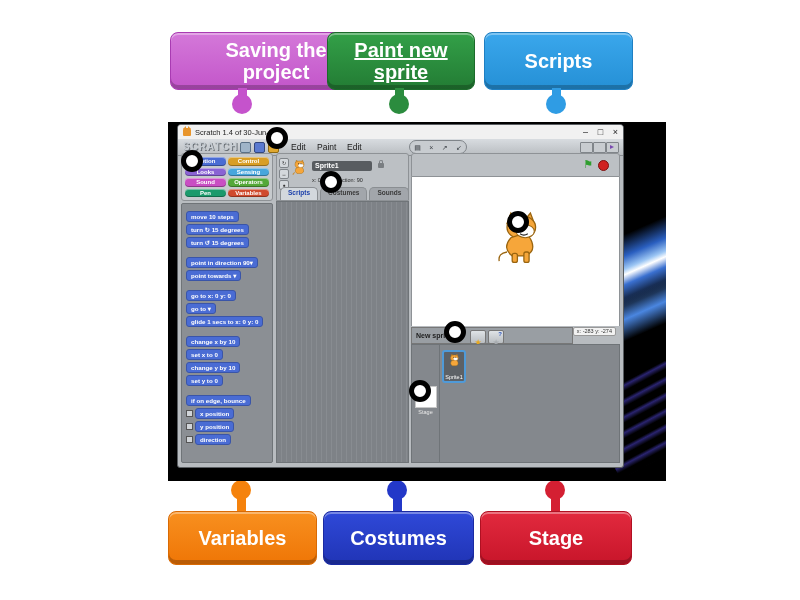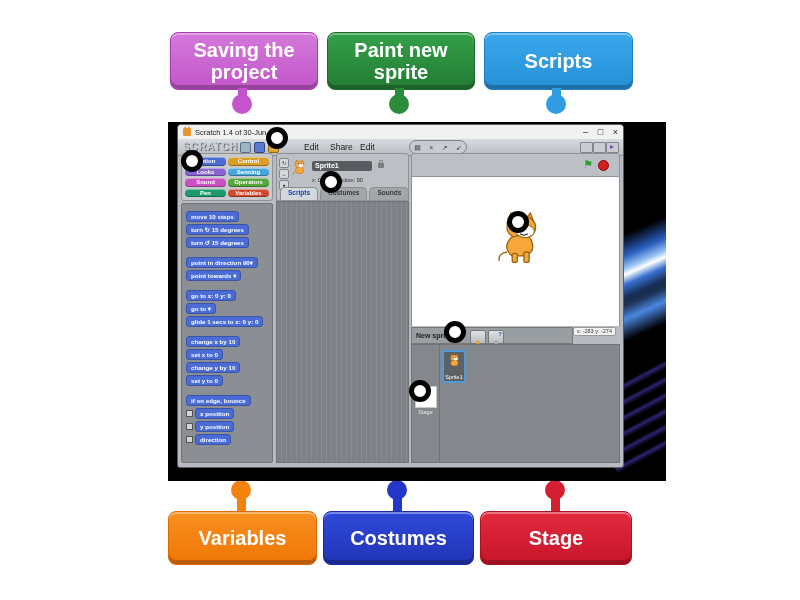--- a/index.html
+++ b/index.html
@@ -7,22 +7,22 @@
        font-family:"Liberation Sans",sans-serif;overflow:hidden;}
 
   
   .tag{position:absolute;border-radius:8px;display:flex;align-items:center;justify-content:center;
        color:#fff;font-weight:bold;font-size:20px;line-height:1.12;text-align:center;
        box-shadow:inset 0 2px 0 rgba(255,255,255,.35), inset 0 -4px 0 rgba(0,0,0,.22);
        cursor:pointer;}
   .stem{position:absolute;width:9px;height:16px;}
   .dot{position:absolute;width:20px;height:20px;border-radius:50%;}
 
-  .c-magenta{background:linear-gradient(180deg,#d478d9 0%,#c356ca 100%);border:1px solid #a93bb2;}
-  .c-green  {background:linear-gradient(180deg,#33a048 0%,#237c34 100%);border:1px solid #1c6b2b;}
+  .c-magenta{background:linear-gradient(180deg,#d478d9 0%,#c356ca 100%);border:1px solid #a93bb2;padding-left:32px;}
+  .c-green  {background:linear-gradient(180deg,#33a048 0%,#237c34 100%);border:1px solid #1c6b2b;text-decoration:underline;}
   .c-blue   {background:linear-gradient(180deg,#3aa7ec 0%,#2590d6 100%);border:1px solid #1f7fc2;}
   .c-orange {background:linear-gradient(180deg,#f8901f 0%,#ef7606 100%);border:1px solid #d96a04;}
   .c-royal  {background:linear-gradient(180deg,#2f49d8 0%,#2034b6 100%);border:1px solid #1a2aa2;}
   .c-red    {background:linear-gradient(180deg,#e22a3e 0%,#c8152a 100%);border:1px solid #b01022;}
   .s-magenta{background:#c553cc;} .s-green{background:#2b8c3e;} .s-blue{background:#2f9ce4;}
   .s-orange {background:#f5820c;} .s-royal{background:#2338c8;} .s-red{background:#d41f32;}
 
   
   #canvas{position:absolute;left:168px;top:122px;width:498px;height:359px;background:#000;overflow:hidden;}
 
@@ -49,21 +49,21 @@
   .win-ctrls span{width:15px;text-align:center;font-size:9px;color:#222;line-height:14px;cursor:pointer;}
 
   #menubar{position:absolute;left:0;top:14px;right:0;height:16px;
            background:linear-gradient(180deg,#d8dce0 0%,#b9bdc1 100%);border-bottom:1px solid #8a8e92;}
   #logo{position:absolute;left:5px;top:2px;font-size:10px;font-weight:bold;letter-spacing:1px;
         color:#c6ccd2;text-shadow:1px 1px 0 #6a7076;}
   .mb-icon{position:absolute;top:3px;width:9px;height:9px;border-radius:2px;cursor:pointer;}
   #icon-globe{left:62px;background:#9fb4c8;border:1px solid #5a7086;}
   #icon-save{left:76px;background:#5a7ad0;border:1px solid #33477e;}
   #icon-share{left:90px;background:#e0a830;border:1px solid #8e6a12;}
-  .menu-item{position:absolute;top:3px;font-size:8.5px;color:#1a1a1a;cursor:pointer;margin-left:13px;}
+  .menu-item{position:absolute;top:3px;font-size:8.5px;color:#1a1a1a;cursor:pointer;}
   #toolpill{position:absolute;left:231px;top:1px;width:56px;height:12px;border:1px solid #80858a;
             border-radius:7px;background:#c8ccd0;display:flex;align-items:center;justify-content:space-around;}
   #toolpill span{font-size:7px;color:#3a3f44;line-height:1;cursor:pointer;}
   .viewbtn{position:absolute;top:3px;width:11px;height:9px;background:#c8ccd0;border:1px solid #80858a;border-radius:1px;cursor:pointer;}
   .viewbtn.pres::after{content:"";position:absolute;left:3px;top:2px;border-top:2px solid transparent;border-bottom:2px solid transparent;border-left:4px solid #7a4ab0;}
 
   
   #catbox{position:absolute;left:3px;top:28px;width:92px;height:48px;background:#c6cacd;
           border:1px solid #8e9296;border-radius:3px;display:grid;
           grid-template-columns:1fr 1fr;gap:2px;padding:3px;box-sizing:border-box;}
@@ -194,21 +194,21 @@
         <span>×</span>
       </span>
     </div>
 
     <div id="menubar">
       <span id="logo">SCRATCH</span>
       <span class="mb-icon" id="icon-globe"></span>
       <span class="mb-icon" id="icon-save"></span>
       <span class="mb-icon" id="icon-share"></span>
       <span class="menu-item" style="left:113px;">Edit</span>
-      <span class="menu-item" style="left:139px;">Share</span>
+      <span class="menu-item" style="left:139px;">Paint</span>
       <span class="menu-item" style="left:169px;">Edit</span>
       <span id="toolpill">
         <span>▤</span>
         <span>×</span>
         <span>↗</span>
         <span>↙</span>
       </span>
       <span class="viewbtn" style="right:30px;"></span>
       <span class="viewbtn" style="right:17px;"></span>
       <span class="viewbtn pres" style="right:4px;"></span>

